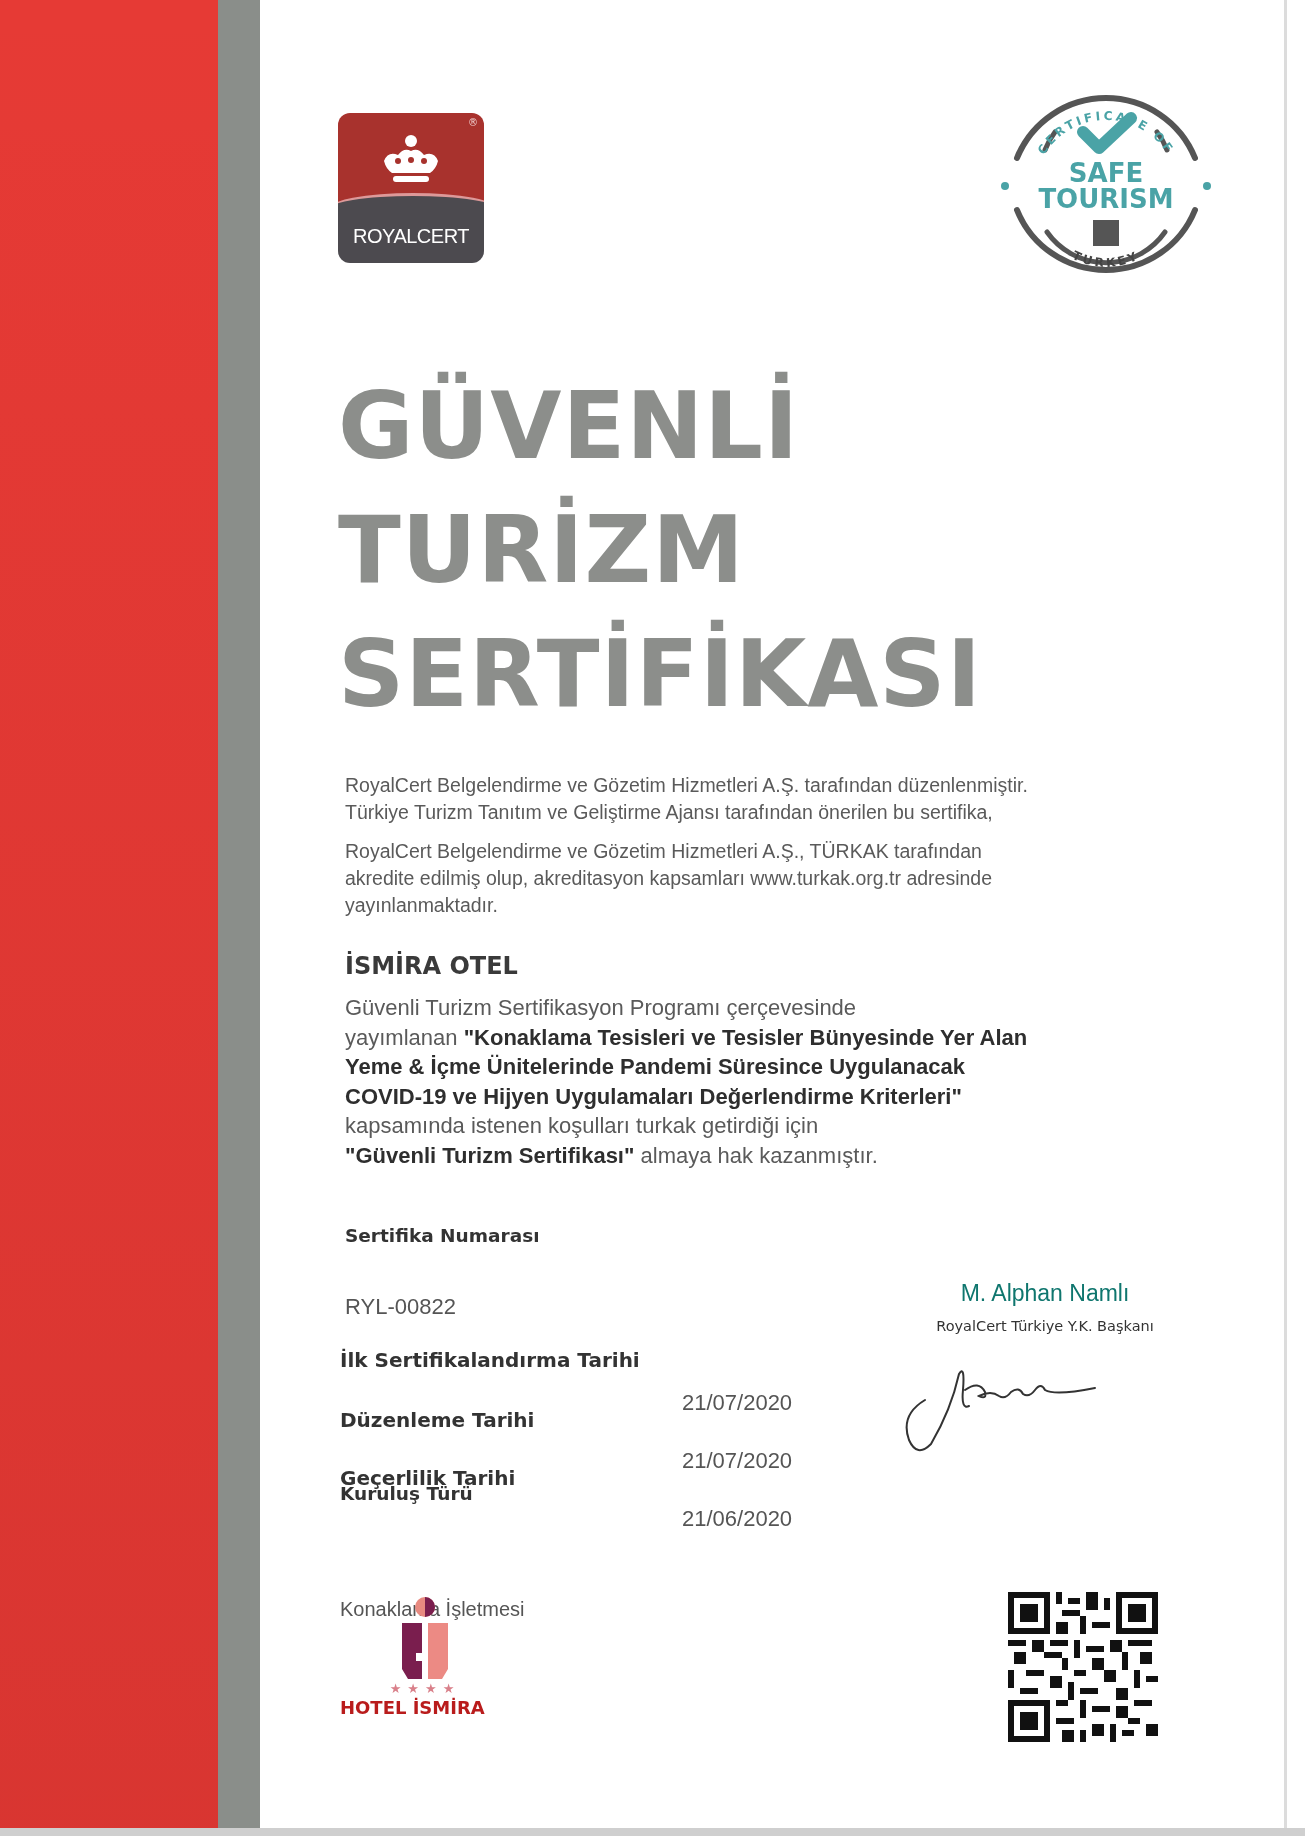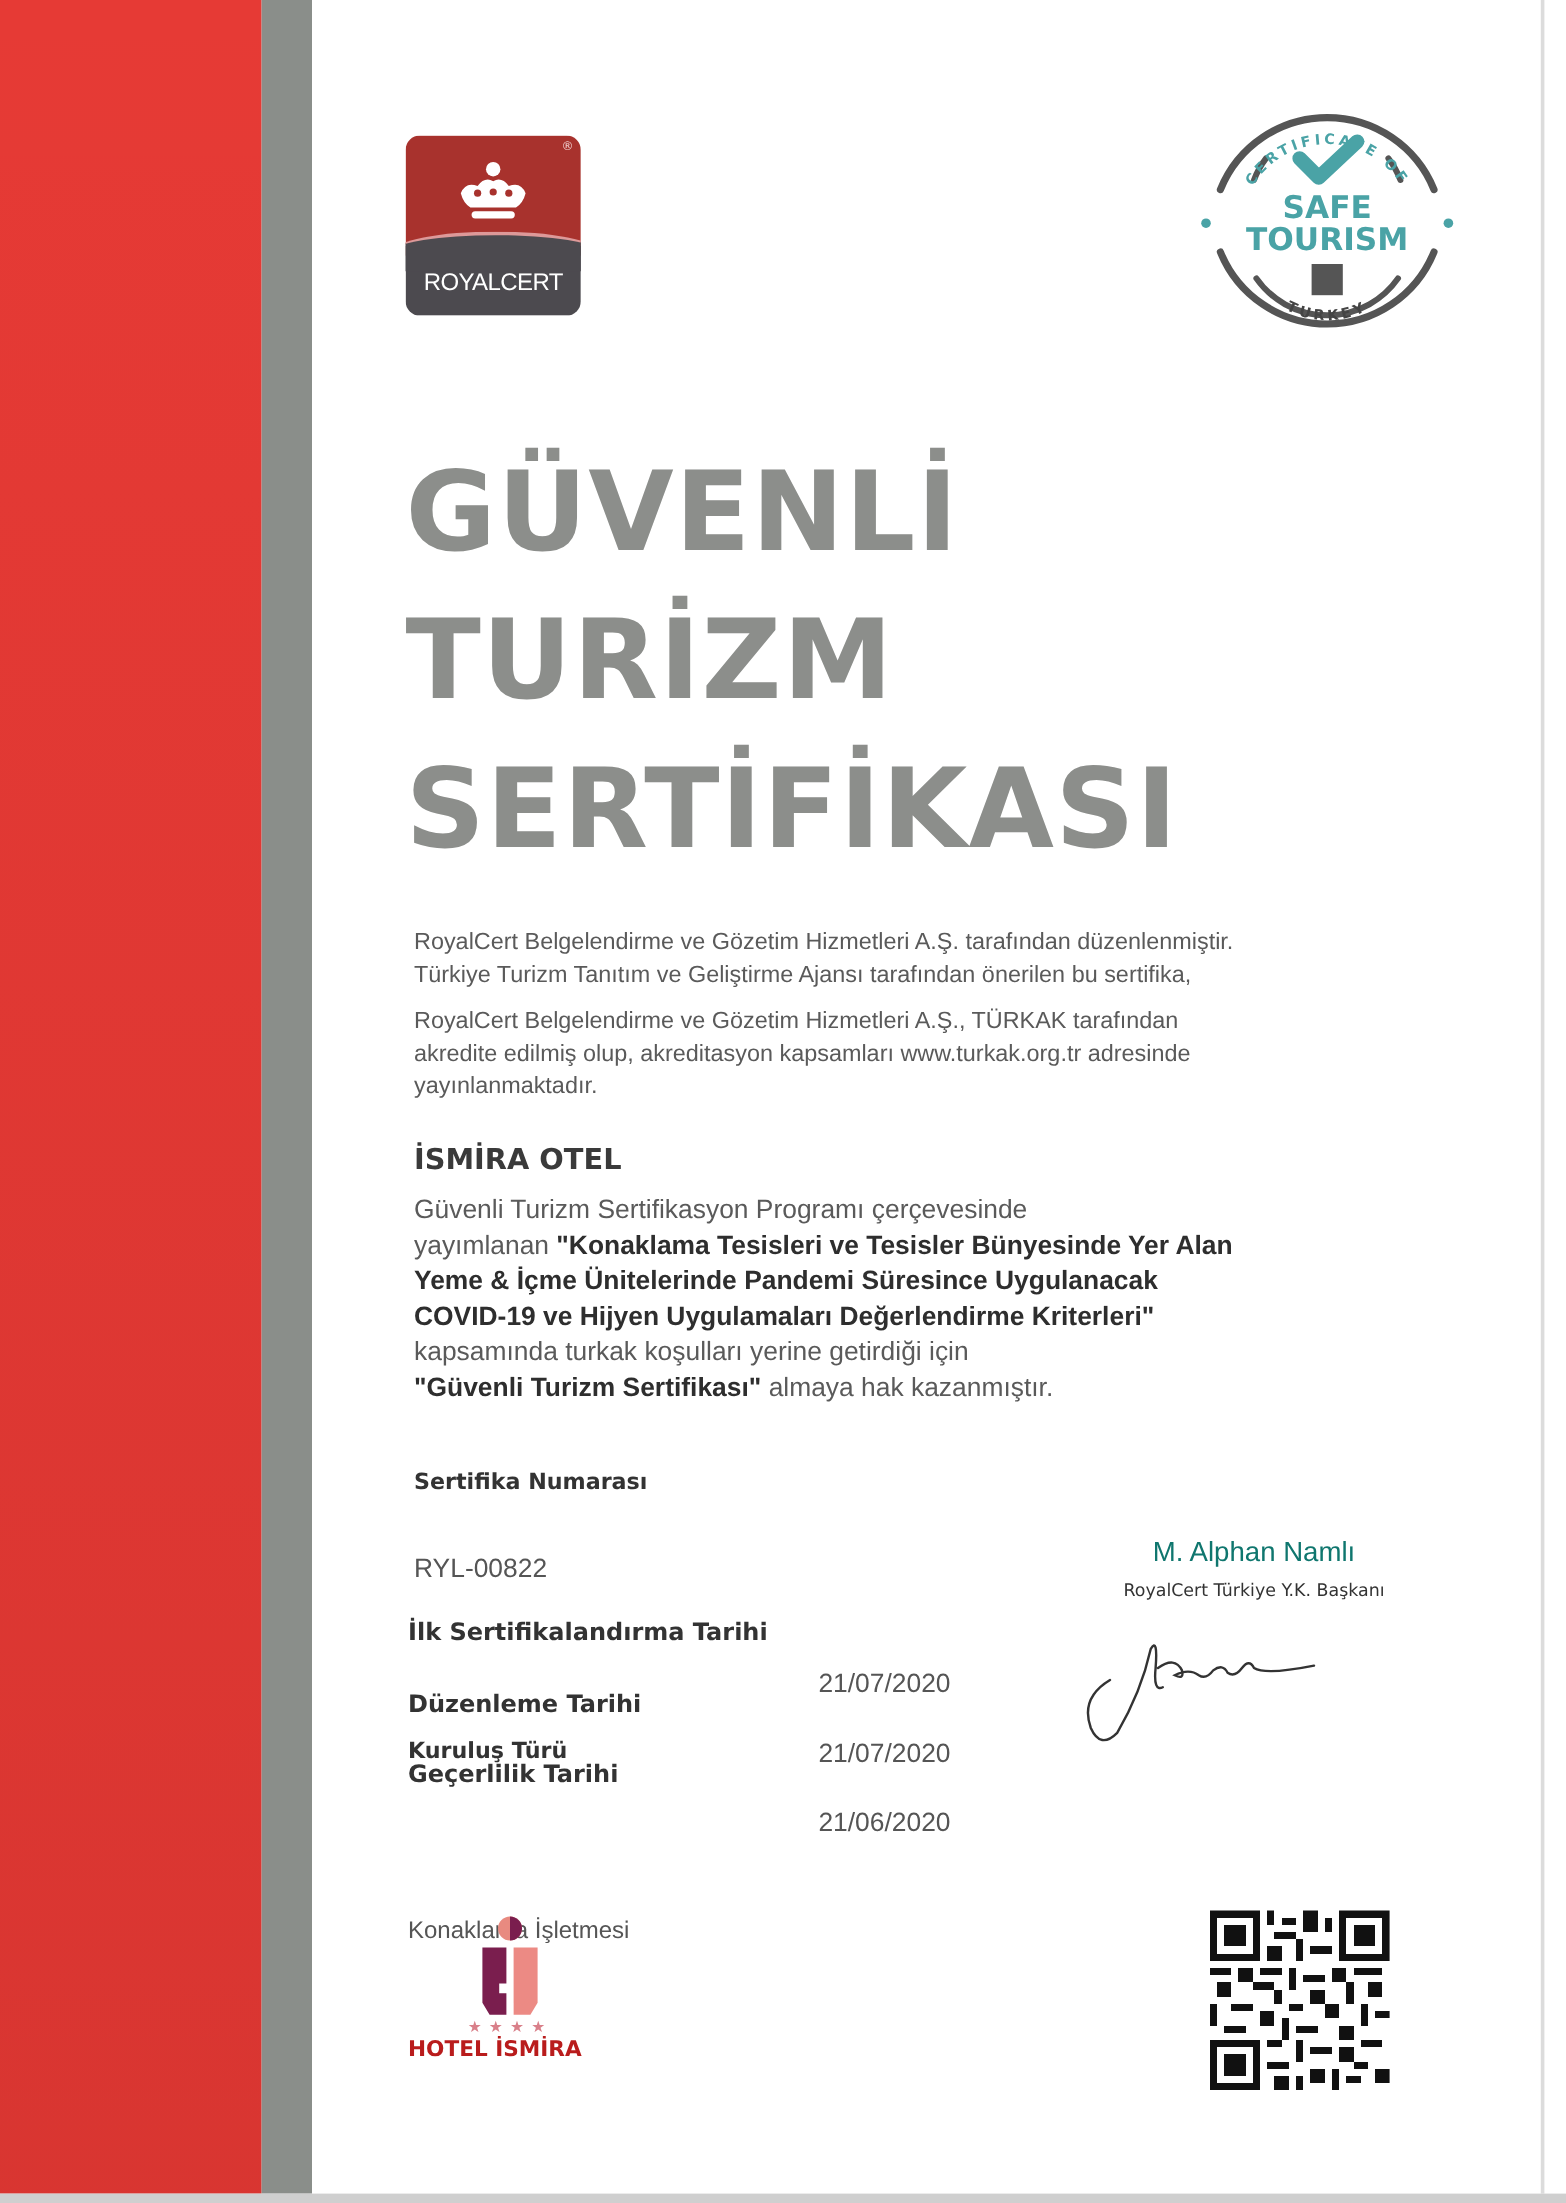--- a/index.html
+++ b/index.html
@@ -113,37 +113,37 @@
   <div>akredite edilmiş olup, akreditasyon kapsamları www.turkak.org.tr adresinde</div>
   <div>yayınlanmaktadır.</div>
 </div>
 
 <div class="hotel-name">İSMİRA OTEL</div>
 <div class="body-text">
   <div>Güvenli Turizm Sertifikasyon Programı çerçevesinde</div>
   <div><span>yayımlanan </span><b>"Konaklama Tesisleri ve Tesisler Bünyesinde Yer Alan</b></div>
   <div><b>Yeme &amp; İçme Ünitelerinde Pandemi Süresince Uygulanacak</b></div>
   <div><b>COVID-19 ve Hijyen Uygulamaları Değerlendirme Kriterleri"</b></div>
-  <div>kapsamında turkak koşulları yerine getirdiği için</div>
+  <div>kapsamında istenen koşulları turkak getirdiği için</div>
   <div><b>"Güvenli Turizm Sertifikası"</b><span> almaya hak kazanmıştır.</span></div>
 </div>
 
 <div class="lbl" style="left:345px; top:1225px;">Sertifika Numarası</div>
 <div class="val" style="left:345px; top:1254px;">RYL-00822</div>
 
 <div class="lbl" style="left:340px; top:1348px; font-size:20px;">İlk Sertifikalandırma Tarihi</div>
 <div class="val" style="left:682px; top:1350px;">21/07/2020</div>
 
 <div class="lbl" style="left:340px; top:1408px; font-size:20px;">Düzenleme Tarihi</div>
 <div class="val" style="left:682px; top:1408px;">21/07/2020</div>
 
 <div class="lbl" style="left:340px; top:1466px; font-size:20px;">Geçerlilik Tarihi</div>
 <div class="val" style="left:682px; top:1466px;">21/06/2020</div>
 
-<div class="lbl" style="left:340px; top:1449px;">Kuruluş Türü</div>
+<div class="lbl" style="left:340px; top:1483px;">Kuruluş Türü</div>
 <div class="val" style="left:340px; top:1558px; font-size:20px;">Konaklama İşletmesi</div>
 
 <div class="signer-name">M. Alphan Namlı</div>
 <div class="signer-role">RoyalCert Türkiye Y.K. Başkanı</div>
 <svg class="signature" viewBox="0 0 230 100">
   <path d="M 30 40 Q 5 55 14 80 Q 22 98 36 84 Q 56 50 64 14 Q 70 4 68 30 Q 66 50 74 46 M 70 30 Q 84 20 90 32 Q 92 40 84 36 Q 96 30 104 36 Q 110 40 116 32 Q 124 26 128 34 Q 134 38 140 30 Q 146 22 150 30 Q 160 36 200 28" fill="none" stroke="#333" stroke-width="2" stroke-linecap="round"></path>
 </svg>
 
 <div class="hotel-logo">
   <svg width="170" height="100" viewBox="0 0 170 100">

